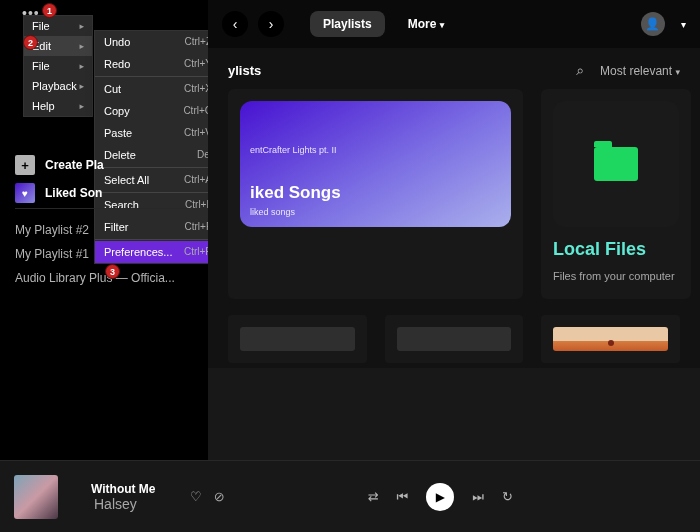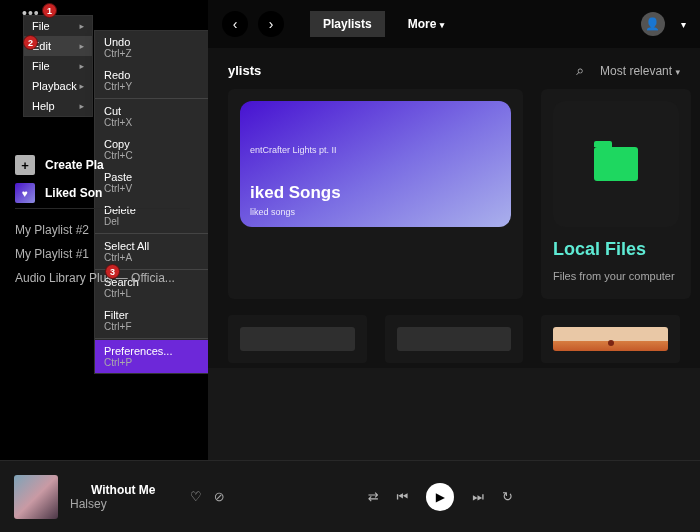--- a/index.html
+++ b/index.html
@@ -4,38 +4,38 @@
 <style>
 * { margin:0; padding:0; box-sizing:border-box; font-family:-apple-system,BlinkMacSystemFont,"Segoe UI",Helvetica,Arial,sans-serif; }
 body { width:700px; height:532px; background:#000; color:#b3b3b3; overflow:hidden; position:relative; font-size:12px; }
 .sidebar { position:absolute; left:0; top:0; width:208px; height:460px; background:#000; }
 .dots { position:absolute; top:5px; left:22px; color:#ccc; font-size:14px; letter-spacing:1px; }
 .menu-main { position:absolute; top:15px; left:23px; width:70px; background:#2a2a2a; border:1px solid #333; box-shadow:3px 3px 8px rgba(0,0,0,0.6); }
 .menu-main .mi { display:flex; justify-content:space-between; align-items:center; padding:4px 8px; color:#fff; font-size:11px; }
 .menu-main .mi.sel { background:#3e3e3e; }
 .menu-main .arrow { font-size:9px; color:#999; }
 .submenu { position:absolute; top:30px; left:94px; width:128px; background:#2a2a2a; border:1px solid #333; box-shadow:3px 3px 8px rgba(0,0,0,0.6); }
-.submenu .si { display:flex; justify-content:space-between; padding:5px 9px; color:#fff; font-size:11px;flex-direction:column; }
+.submenu .si { display:flex; justify-content:space-between; padding:5px 9px; color:#fff; font-size:11px; }
 .submenu .si.sel { background:#6d28d9; }
 .submenu .sep { height:1px; background:#444; margin:1px 0; }
 .submenu .sc { color:#aaa; font-size:10px; }
 .sb-item { display:flex; align-items:center; gap:10px; padding:5px 15px; color:#fff; font-size:12px; font-weight:600; }
 .create-playlist { position:absolute; top:150px; }
 .liked-songs { position:absolute; top:178px; }
 .plus-box { width:20px; height:20px; background:#b3b3b3; color:#000; display:flex; align-items:center; justify-content:center; border-radius:2px; font-size:13px; font-weight:bold; }
 .heart-box { width:20px; height:20px; background:linear-gradient(135deg,#4a16c9,#8d8ce0); display:flex; align-items:center; justify-content:center; border-radius:2px; color:#fff; font-size:10px; }
 .divider { position:absolute; top:208px; left:15px; width:175px; height:1px; background:#282828; }
 .pl-list { position:absolute; top:218px; left:15px; width:180px; }
 .pl-list div { padding:5px 0; color:#b3b3b3; font-size:12px; white-space:nowrap; overflow:hidden; text-overflow:ellipsis; }
 .badge { position:absolute; width:15px; height:15px; border-radius:50%; background:#c82323; color:#fff; font-size:9px; font-weight:bold; display:flex; align-items:center; justify-content:center; border:1px solid #5a1010; z-index:20; }
 .b1 { top:3px; left:42px; } .b2 { top:35px; left:23px; } .b3 { top:264px; left:105px; }
 .main { position:absolute; left:208px; top:0; right:0; height:460px; background:#121212; overflow:hidden; }
 .topbar { height:48px; display:flex; align-items:center; padding:0 14px; gap:10px; background:#0a0a0a; }
 .nav-btn { width:26px; height:26px; border-radius:50%; background:#000; color:#fff; display:flex; align-items:center; justify-content:center; font-size:14px; }
-.pill { padding:6px 13px; border-radius:0; color:#fff; font-size:12px; font-weight:600; }
+.pill { padding:6px 13px; border-radius:8px; color:#fff; font-size:12px; font-weight:600; }
 .pill.active { background:#333; }
 .spacer { flex:1; }
 .avatar { width:24px; height:24px; border-radius:50%; background:#535353; display:flex; align-items:center; justify-content:center; font-size:12px; }
 .chev { color:#fff; font-size:10px; margin-left:6px; }
 .heading-row { display:flex; align-items:center; justify-content:space-between; padding:14px 20px 10px; }
 .heading { color:#fff; font-size:13px; font-weight:700; }
 .right-ctl { display:flex; align-items:center; gap:16px; color:#b3b3b3; font-size:12px; }
 .cards { display:flex; gap:18px; padding:0 20px; }
 .card { width:150px; padding:12px 12px 16px; background:#181818; border-radius:6px; }
 .cover { width:126px; height:126px; border-radius:12px; margin-bottom:12px; position:relative; overflow:hidden; }
@@ -51,21 +51,21 @@
 .row2 { display:flex; gap:18px; padding:16px 20px 0; }
 .mini { width:150px; height:48px; border-radius:4px; background:#181818; padding:12px; }
 .mini .cov { width:100%; height:24px; background:#2f2f2f; border-radius:3px; }
 .mini.sun .cov { background:linear-gradient(#e9c8a6 0%,#e9c8a6 58%,#d67b3f 60%,#c45a28 100%); position:relative; }
 .mini.sun .cov:after { content:""; position:absolute; bottom:5px; left:50%; transform:translateX(-50%); width:6px; height:6px; border-radius:50%; background:#7a2513; }
 .bottom-fade { position:absolute; left:208px; right:0; top:368px; height:92px; background:#181818; }
 .player { position:absolute; left:0; bottom:0; width:100%; height:72px; background:#181818; border-top:1px solid #282828; display:flex; align-items:center; padding:0 14px; }
 .album { width:44px; height:44px; border-radius:3px; background:linear-gradient(135deg,#7da3b8 0%,#c99aa4 50%,#4a3646 100%); margin-right:12px; }
 .track-info { min-width:110px; }
 .track-title { color:#fff; font-size:12px; font-weight:600;margin-left:21px; }
-.track-artist { color:#a7a7a7; font-size:12px; }
+.track-artist { color:#a7a7a7; font-size:14px;margin-left:24px; }
 .track-icons { display:flex; gap:12px; margin-left:10px; color:#a7a7a7; font-size:13px; }
 .center-ctl { flex:1; display:flex; flex-direction:column; align-items:center; gap:4px; }
 .ctl-row { display:flex; align-items:center; gap:18px; color:#b3b3b3; font-size:13px; }
 .play { width:28px; height:28px; border-radius:50%; background:#fff; color:#000; display:flex; align-items:center; justify-content:center; font-size:12px; }
 .progress { display:flex; align-items:center; gap:8px; width:260px; font-size:9px; color:#a7a7a7; }
 .bar { flex:1; height:3px; background:#535353; border-radius:2px; }
 </style>
 </head>
 <body>
 

